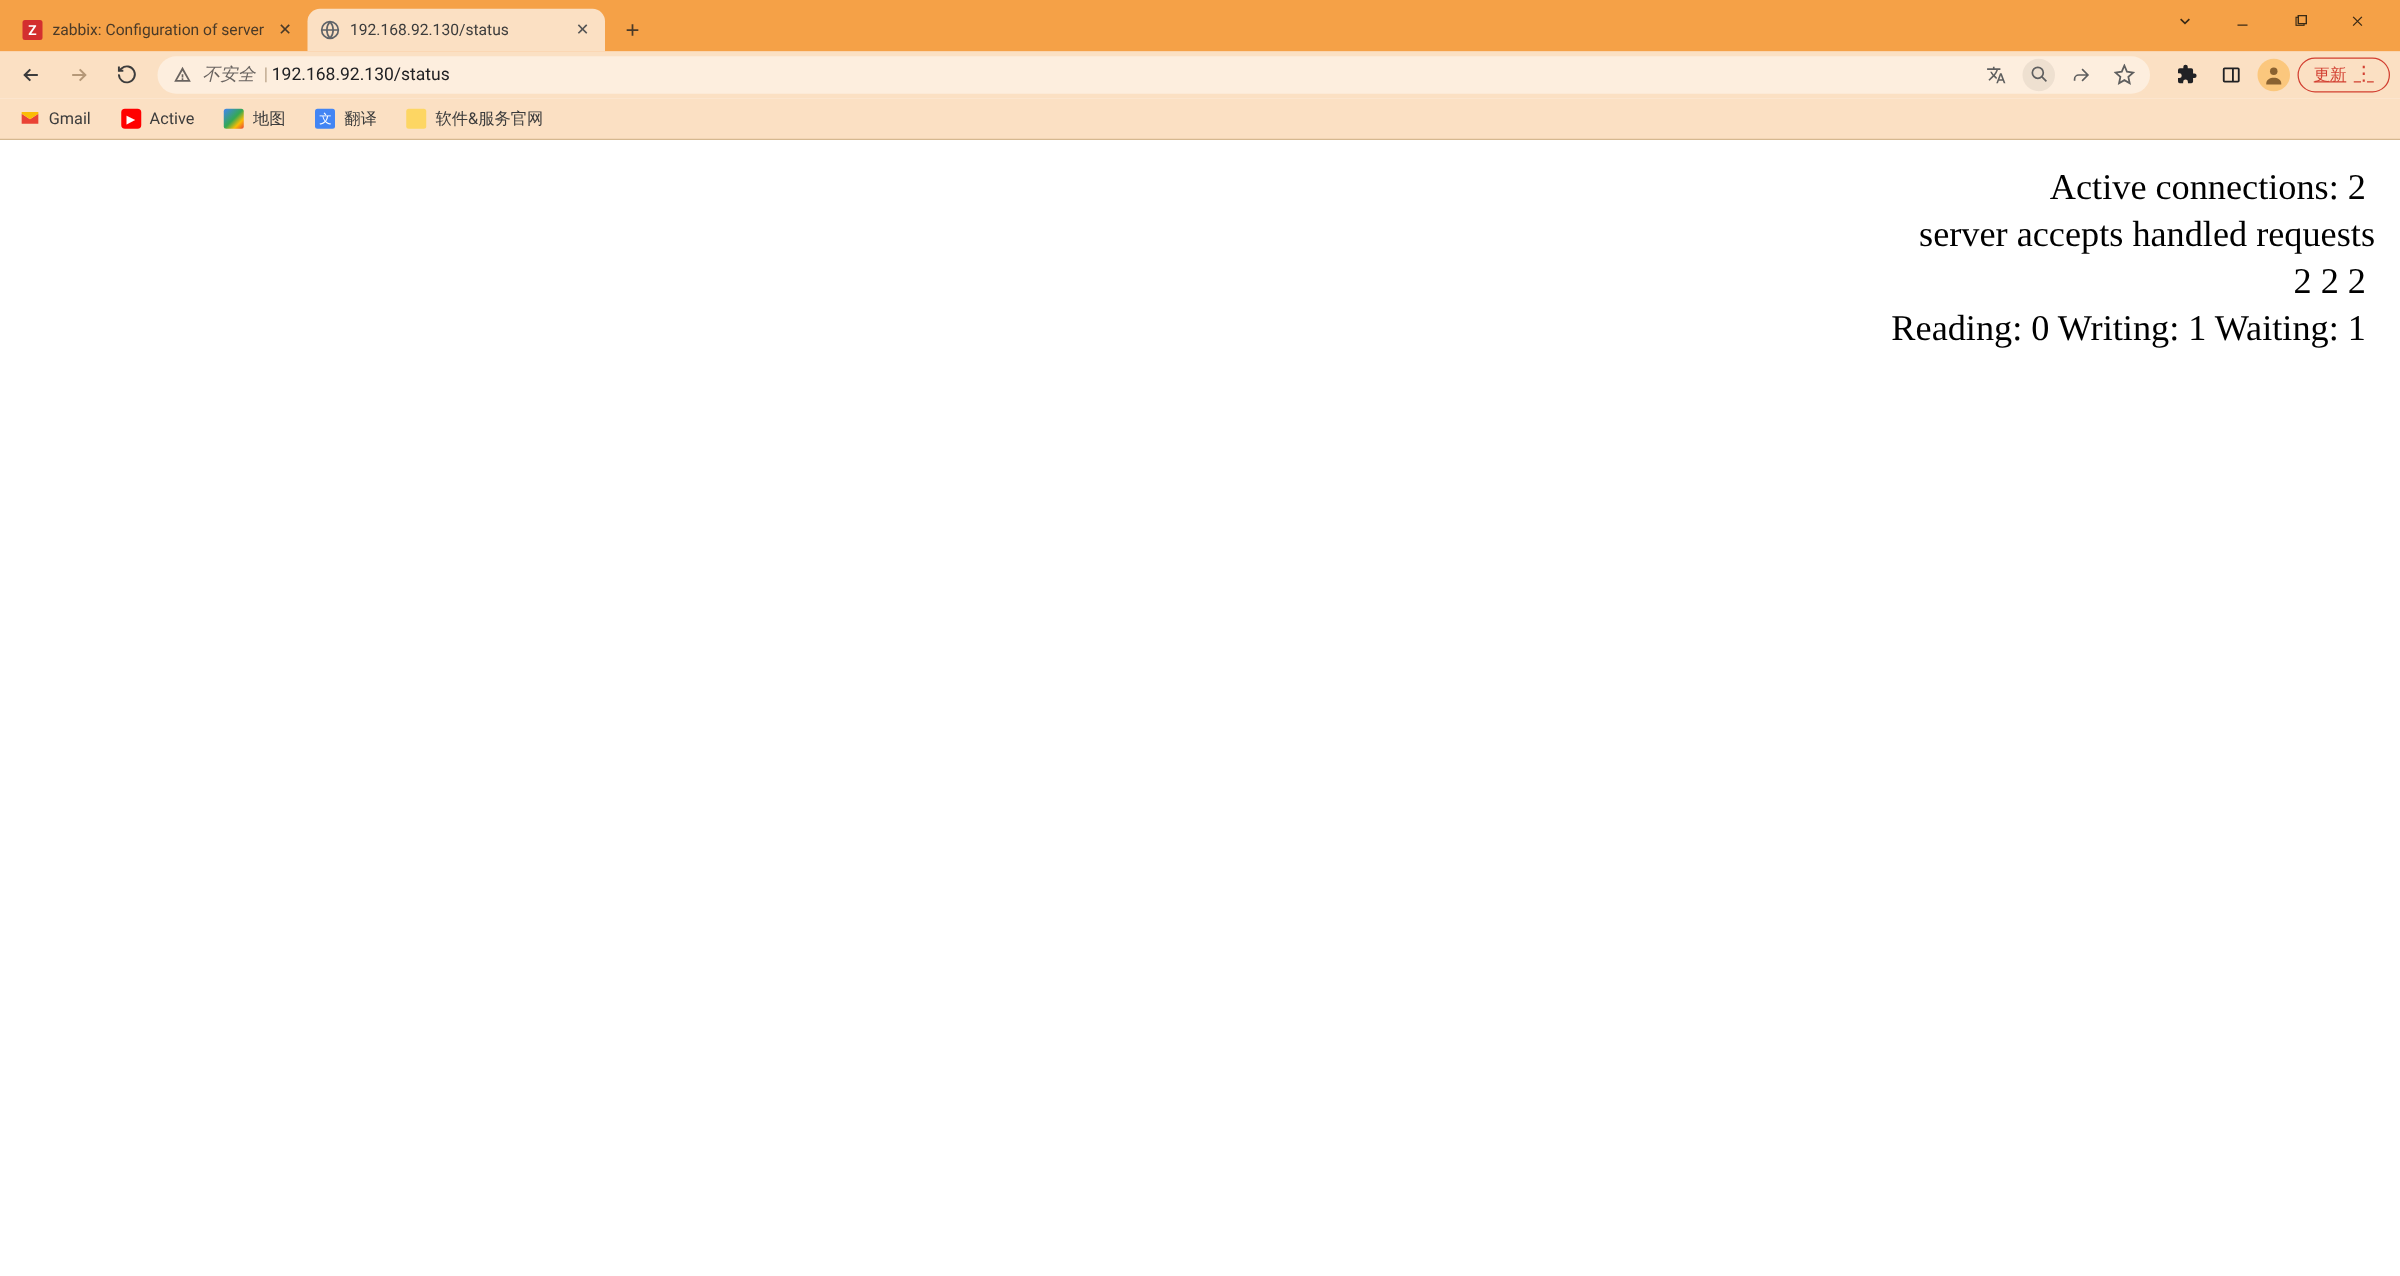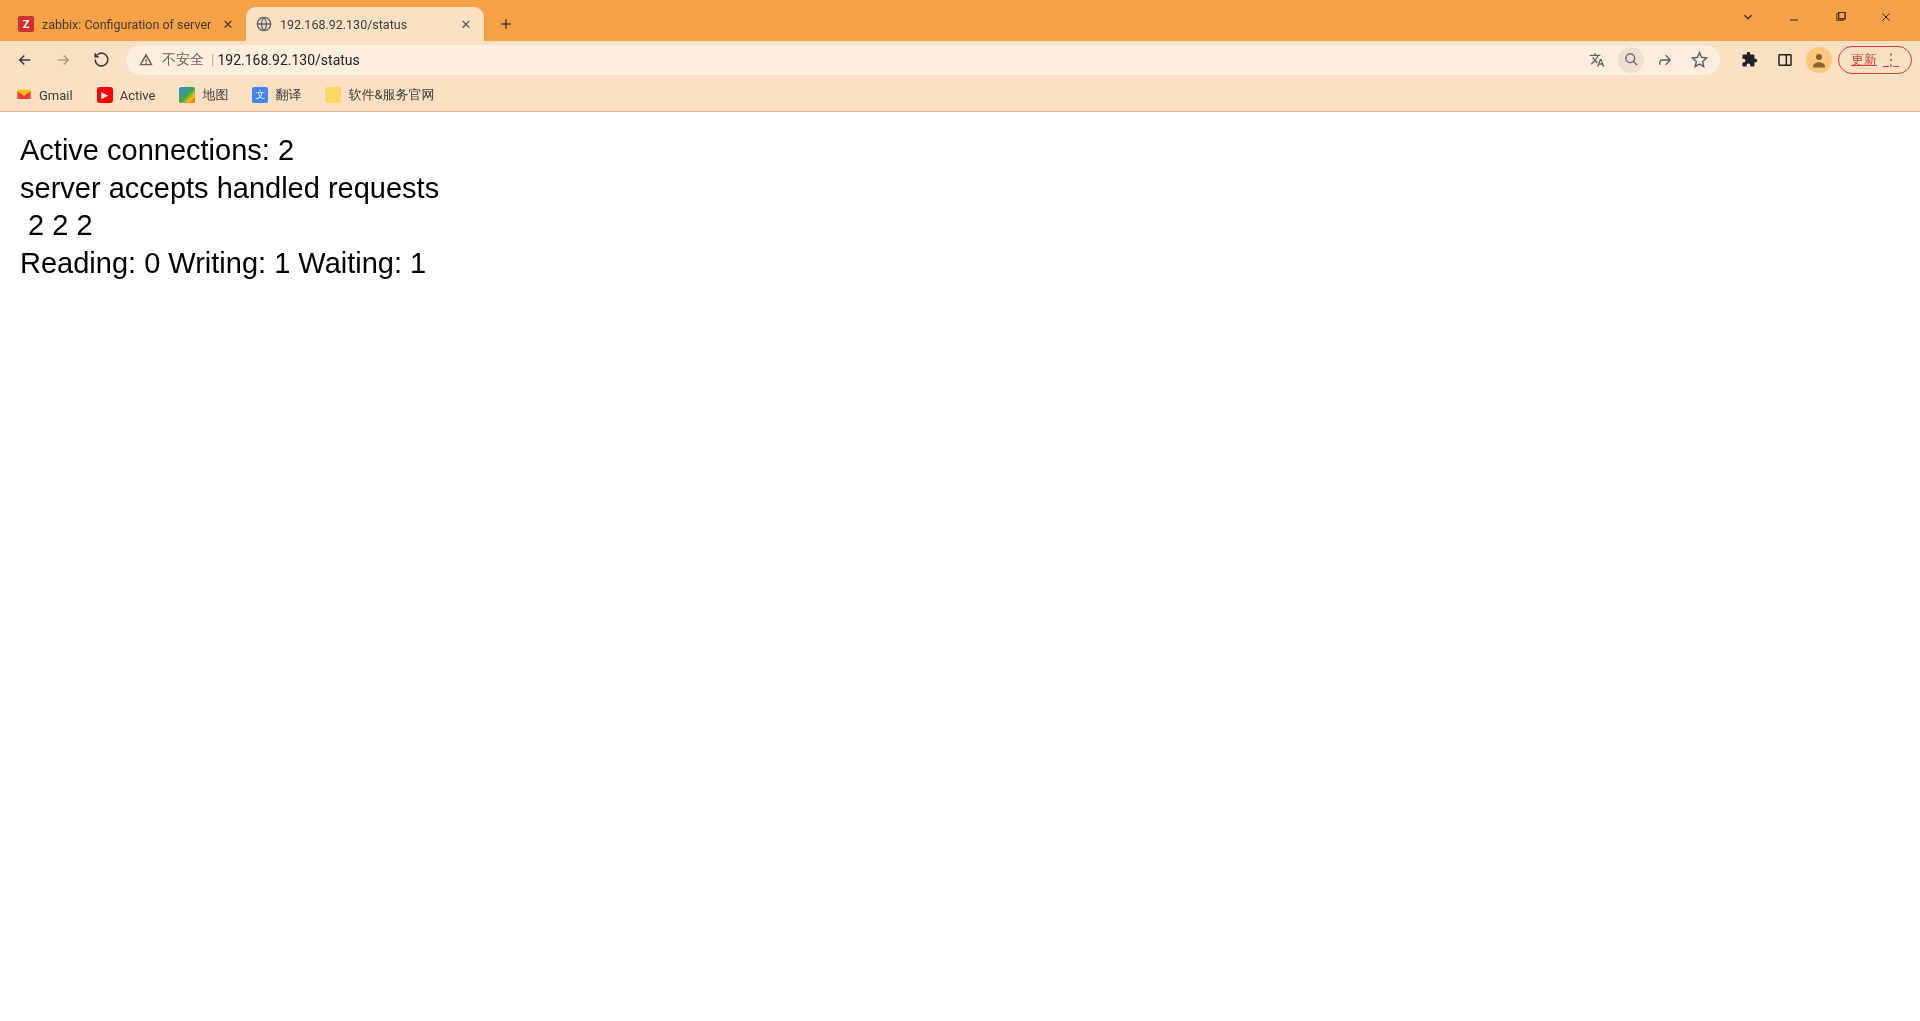--- a/index.html
+++ b/index.html
@@ -162,20 +162,21 @@
       width: 18px;
       display: flex;
       align-items: center;
       color: #5f5f5f;
       font-size: 14px;
       margin-right: 6px;
     }
     .omnibox .sec-label {
       color: #6a6460;
       margin-right: 4px;
+      font-style: italic;
     }
     .omnibox .sec-sep {
       color: #b9a389;
       margin: 0 3px;
     }
     .omnibox .url-text {
       color: #202124;
       display: inline;
     }
     .omnibox-right {
@@ -301,25 +302,26 @@
     }
 
     
     .viewport {
       background: #fff;
       padding: 20px 20px;
       height: calc(1021px - 41px - 38px - 33px);
       overflow: auto;
     }
     .nginx-status {
-      font-family: Liberation Sans, sans-serif;
+      font-family: Liberation Serif, serif;
       font-size: 29px;
       line-height: 1.3;
       white-space: pre;
       color: #000;
+      text-align: right;
     }
   </style>
 </head>
 <body>
 
 <div class="titlebar">
   <div class="tabs">
 
     <div class="tab inactive">
       <span class="favicon zabbix">Z</span>

